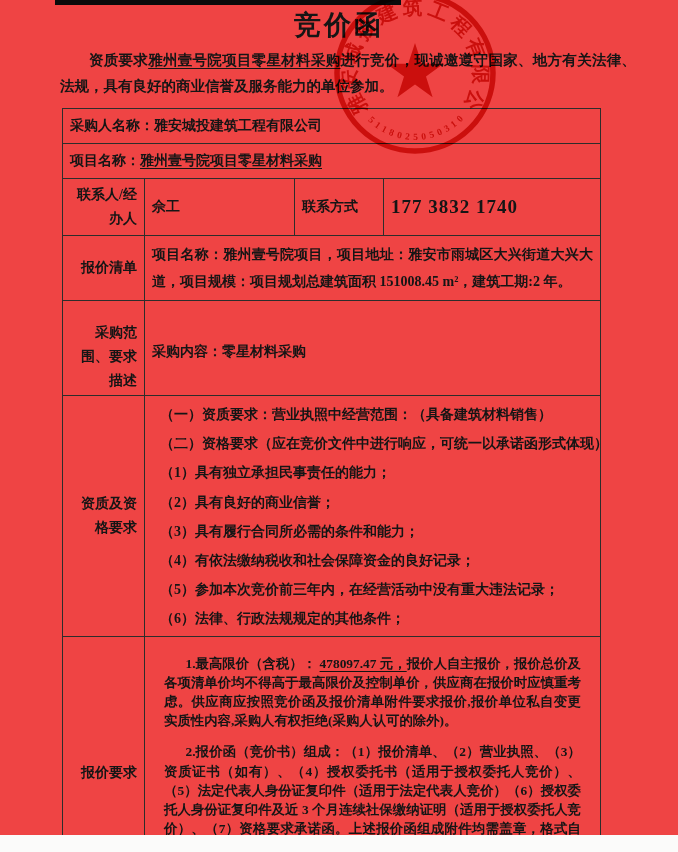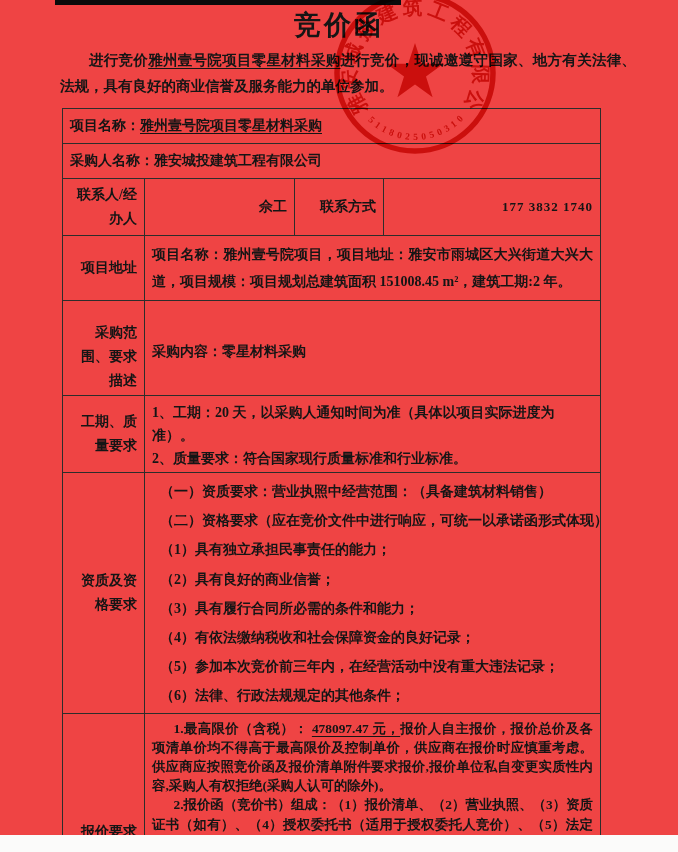--- a/index.html
+++ b/index.html
@@ -29,90 +29,83 @@
     width:538px;
     font-size:14px;font-weight:bold;
   }
   table.doc td{
     border:1.6px solid #2e2d2b;
     padding:2px 7px;
     vertical-align:middle;
     word-break:break-all;
   }
   td.lbl{ text-align:right; padding:2px 5px; line-height:24px; }
-  .cell-center{ text-align:right; }
+  .cell-center{ text-align:left; }
   .v-top{ vertical-align:top; }
   .content{ line-height:27px; text-align:justify; }
   .qual-item{ line-height:29.2px; padding-left:8px; white-space:nowrap; }
   .time-cell{ font-size:13.5px; line-height:19.5px; }
   .quote-cell{ font-size:13.4px; line-height:19.2px; text-align:justify; }
-  .quote-cell p{ margin:0; text-indent:1.6em; }
-  .phone{ font-size:13px; letter-spacing:1px; }
+  .quote-cell p{ margin:12px; text-indent:1.6em; }
+  .phone{ font-size:19px; letter-spacing:1px; }
 
   .stamp{
     position:absolute;left:330px;top:-12px;width:170px;height:170px;
     mix-blend-mode:multiply;opacity:0.93;pointer-events:none;z-index:5;
   }
 </style>
 </head>
 <body>
 
 <div class="page">
 
   <div class="scan-bar"></div>
 
   <div class="doc-title">竞价函</div>
 
-  <div class="intro"><span>进行竞价</span><span class="u">雅州壹号院项目零星材料采购</span><span>进行竞价，现诚邀遵守国家、地方有关法律、法规，具有良好的商业信誉及服务能力的单位参加。</span></div>
+  <div class="intro"><span>资质要求</span><span class="u">雅州壹号院项目零星材料采购</span><span>进行竞价，现诚邀遵守国家、地方有关法律、法规，具有良好的商业信誉及服务能力的单位参加。</span></div>
 
   <table class="doc">
     <colgroup>
         <col style="width:82px">
         <col style="width:150px">
         <col style="width:89px">
         <col style="width:217px">
       </colgroup>
 
     <tbody>
         <tr>
       <td colspan="4" style="height:30px">
-        <span>项目名称：</span><span class="u">雅州壹号院项目零星材料采购</span>
+        <span>采购人名称：</span><span>雅安城投建筑工程有限公司</span>
       </td>
     </tr>
 
     <tr>
       <td colspan="4" style="height:30px">
-        <span>采购人名称：</span><span>雅安城投建筑工程有限公司</span>
+        <span>项目名称：</span><span class="u">雅州壹号院项目零星材料采购</span>
       </td>
     </tr>
 
     <tr>
       <td class="lbl" style="height:52px">联系人/经办人</td>
       <td class="cell-center">佘工</td>
       <td class="cell-center">联系方式</td>
       <td class="cell-center phone">177 3832 1740</td>
     </tr>
 
     <tr>
-      <td class="lbl" style="height:60px">项目地址</td>
+      <td class="lbl" style="height:60px">报价清单</td>
       <td colspan="3" class="content">项目名称：雅州壹号院项目，项目地址：雅安市雨城区大兴街道大兴大道，项目规模：项目规划总建筑面积 151008.45 m²，建筑工期:2 年。</td>
     </tr>
 
     <tr>
       <td class="lbl v-top" style="height:54px;padding-top:20px">采购范围、要求描述</td>
       <td colspan="3" class="content v-top" style="padding-top:8px">采购内容：零星材料采购</td>
     </tr>
 
-    <tr>
-      <td class="lbl" style="height:54px">工期、质量要求</td>
-      <td colspan="3" class="v-top" style="line-height:23px;padding-top:5px">
-        <div>1、工期：20 天，以采购人通知时间为准（具体以项目实际进度为准）。</div>
-        <div>2、质量要求：符合国家现行质量标准和行业标准。</div>
-      </td>
-    </tr>
 
     <tr>
       <td class="lbl" style="height:232px">资质及资格要求</td>
       <td colspan="3" class="v-top" style="padding-top:4px">
         <div class="qual-item">（一）资质要求：营业执照中经营范围：（具备建筑材料销售）</div>
         <div class="qual-item">（二）资格要求（应在竞价文件中进行响应，可统一以承诺函形式体现）</div>
         <div class="qual-item">（1）具有独立承担民事责任的能力；</div>
         <div class="qual-item">（2）具有良好的商业信誉；</div>
         <div class="qual-item">（3）具有履行合同所必需的条件和能力；</div>
         <div class="qual-item">（4）有依法缴纳税收和社会保障资金的良好记录；</div>

